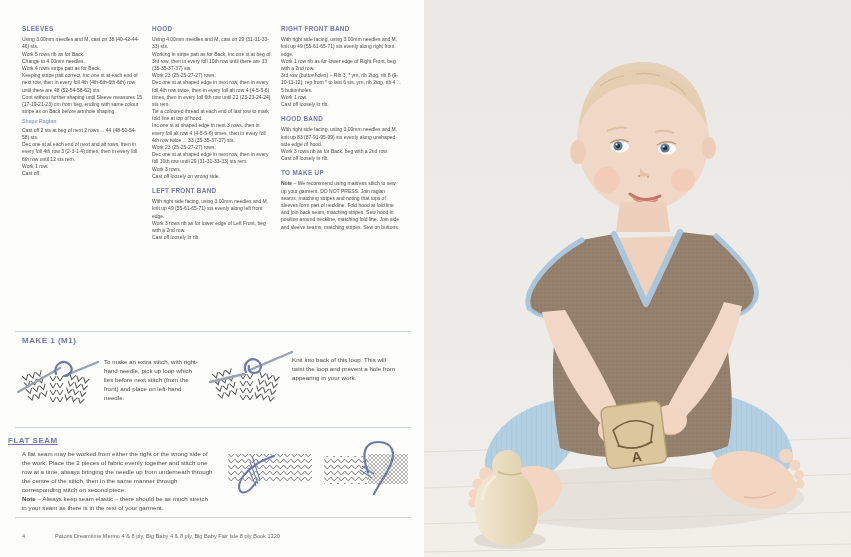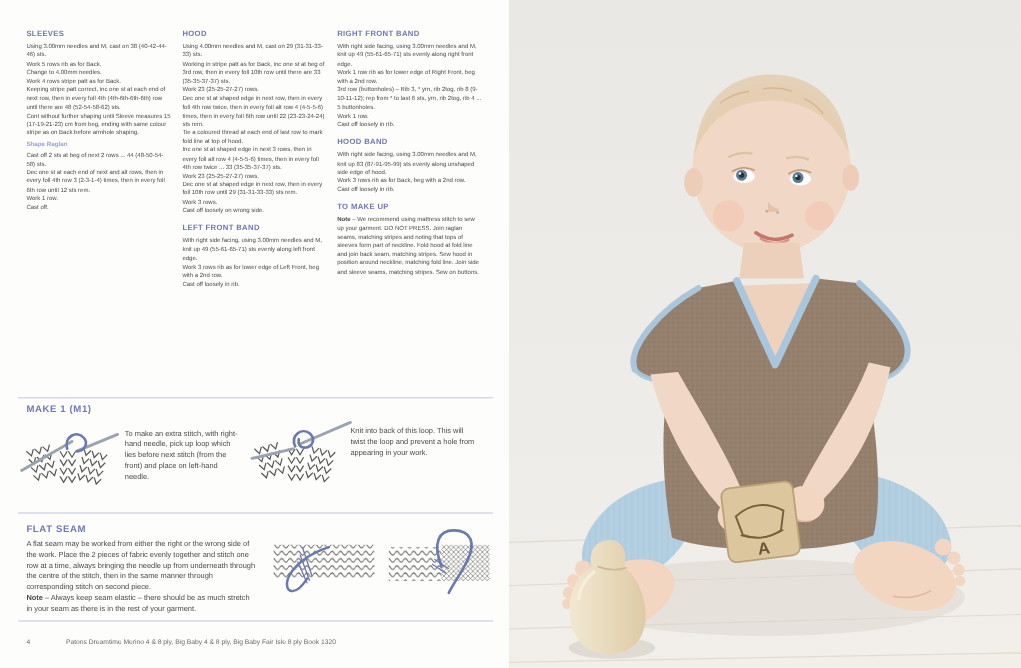--- a/index.html
+++ b/index.html
@@ -125,21 +125,21 @@
           <use href="#kcol" x="14"></use>
         </g>
       <path d="M88,4 L46,22" stroke="#9aa3b0" stroke-width="2.4" stroke-linecap="round"></path>
       <path d="M6,34 L40,26" stroke="#9aa3b0" stroke-width="2.4" stroke-linecap="round"></path>
       <path d="M42,24 c-4,-9 5,-16 12,-11 c5,4 3,12 -4,12 c-4,0 -6,-3 -5,-7" fill="none" stroke="#6b79ad" stroke-width="2.2" stroke-linecap="round"></path>
     </svg>
     <p class="tech-text" style="left:292px;top:356px;width:108px;">Knit into back of this loop. This will twist the loop and prevent a hole from appearing in your work.</p>
 
     <div class="rule" style="top:427px;"></div>
 
-    <h2 class="tech-heading" style="left:22px;top:436px;">FLAT SEAM</h2>
+    <h2 class="tech-heading" style="left:8px;top:436px;text-decoration:underline;">FLAT SEAM</h2>
     <p class="tech-text" style="left:22px;top:450px;width:192px;"><span>A flat seam may be worked from either the right or the wrong side of the work. Place the 2 pieces of fabric evenly together and stitch one row at a time, always bringing the needle up from underneath through the centre of the stitch, then in the same manner through corresponding stitch on second piece.</span><br><span class="note-label">Note</span><span> – Always keep seam elastic – there should be as much stretch in your seam as there is in the rest of your garment.</span></p>
 
     <svg class="diagram" style="left:226px;top:446px;" width="88" height="58" viewBox="0 0 88 58">
       <defs>
         <pattern id="scal" width="7" height="6" patternUnits="userSpaceOnUse">
           <path d="M0,3 q1.75,-3.2 3.5,0 q1.75,3.2 3.5,0" fill="none" stroke="#5a5a5a" stroke-width="0.8"></path>
         </pattern>
         <pattern id="xhatch" width="4" height="4" patternUnits="userSpaceOnUse">
           <path d="M0,0 L4,4 M4,0 L0,4" stroke="#666" stroke-width="0.5"></path>
         </pattern>

